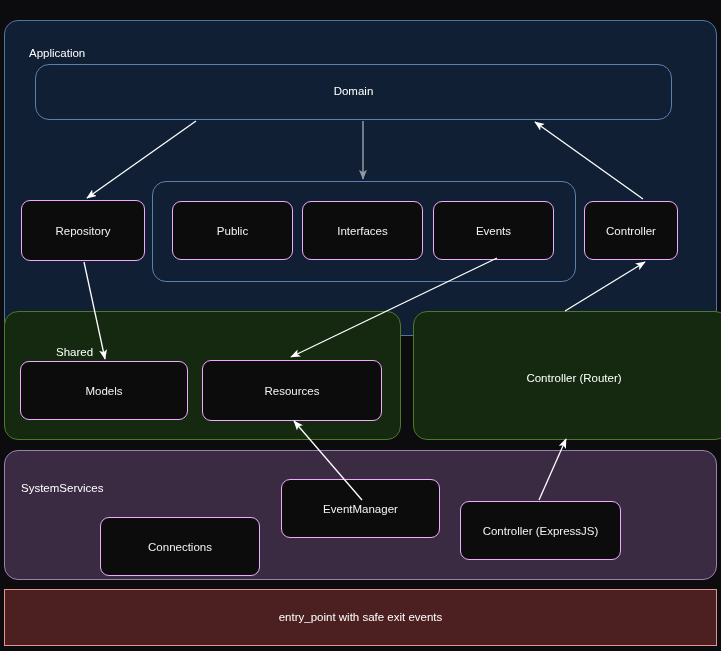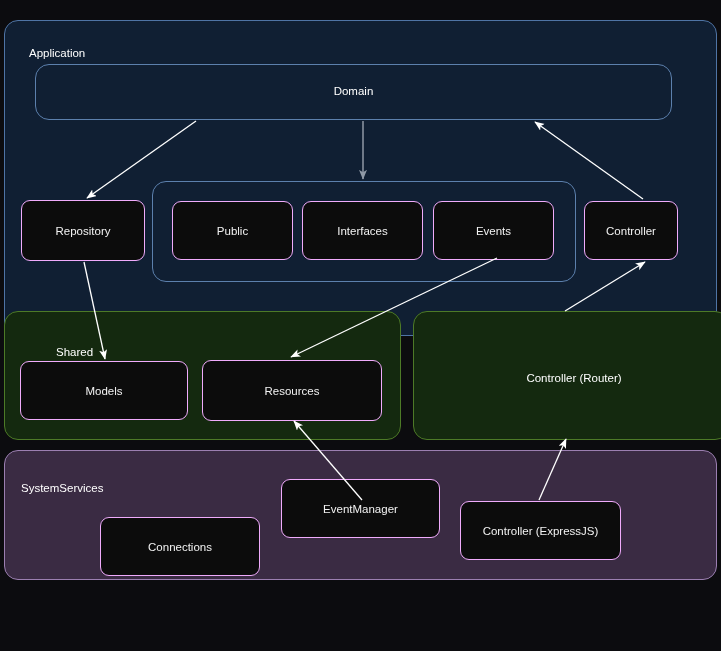--- a/index.html
+++ b/index.html
@@ -154,20 +154,23 @@
   <div class="node" style="left:100px; top:517px; width:160px; height:59px;">
     <span>Connections</span>
   </div>
   <div class="node" style="left:281px; top:479px; width:159px; height:59px;">
     <span>EventManager</span>
   </div>
   <div class="node" style="left:460px; top:501px; width:161px; height:59px;">
     <span>Controller (ExpressJS)</span>
   </div>
 
+  <div class="group g-entry" style="left:4px; top:589px; width:713px; height:57px;">
+    <div class="group-center-label" style="top:21px;">entry_point with safe exit events</div>
+  </div>
 
   <svg id="edges" viewBox="0 0 721 651" xmlns="http://www.w3.org/2000/svg">
     <defs>
       <marker id="ah-w" markerWidth="11" markerHeight="11" refX="9.2" refY="4" orient="auto" markerUnits="userSpaceOnUse">
         <path d="M0,0 L10,4 L0,8 L2.4,4 Z" fill="#ffffff"></path>
       </marker>
       <marker id="ah-g" markerWidth="11" markerHeight="11" refX="9.2" refY="4" orient="auto" markerUnits="userSpaceOnUse">
         <path d="M0,0 L10,4 L0,8 L2.4,4 Z" fill="#8f99a6"></path>
       </marker>
     </defs>

